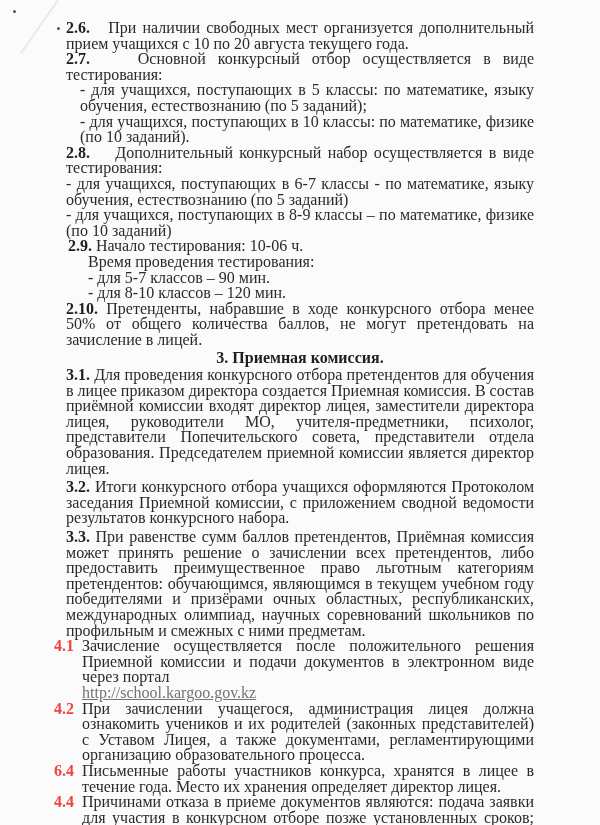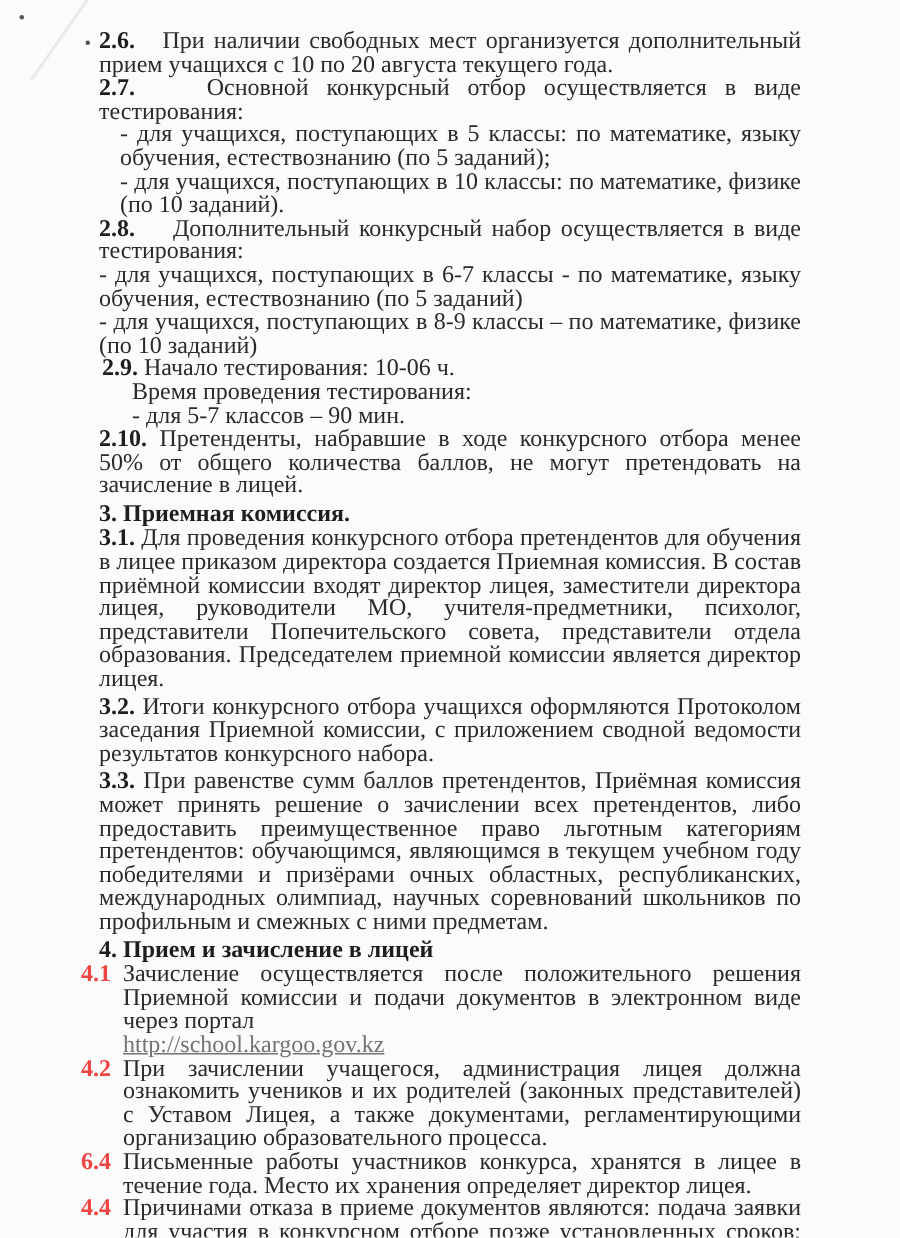--- a/index.html
+++ b/index.html
@@ -4,21 +4,21 @@
   <style>
     html, body { margin: 0; padding: 0; }
     body {
       width: 600px; height: 825px; background: #fbfbfb; position: relative; overflow: hidden;
       font-family: "Liberation Serif", serif; color: #2a2a2a;
     }
     .page { position: absolute; left: 66px; top: 20px; width: 468px; font-size: 16px; line-height: 15.6px; }
     .p { text-align: justify; margin: 0; }
     .p b, .num { font-weight: bold; color: #1e1e1e; }
     .ind1 { padding-left: 14px; }
-    .h { text-align: left; font-weight: bold; margin: 3px 0 1px 0; color: #1e1e1e; }
+    .h { text-align: center; font-weight: bold; margin: 3px 0 1px 0; color: #1e1e1e; }
     .gap { height: 3px; }
     .hang { display: flex; }
     .hang .n { width: 28px; flex: none; margin-left: -12px; font-weight: bold; color:#ef4444; }
     .hang .t { flex: 1; text-align: justify; }
     a { color: #737373; }
     .corner { position: absolute; left: 40px; top: -10px; width: 3px; height: 70px; background: linear-gradient(90deg,#e0e0e0,#fff); transform: rotate(35deg); }
     .dot { position: absolute; width: 3px; height: 3px; border-radius: 50%; background: #555; }
   </style>
 </head>
 <body>
@@ -43,40 +43,40 @@
     <b>2.8.</b>&nbsp;&nbsp;&nbsp;&nbsp;<span>Дополнительный конкурсный набор осуществляется в виде тестирования:</span>
   </p>
   <p class="p">- для учащихся, поступающих в 6-7 классы  - по математике, языку обучения, естествознанию (по 5 заданий)</p>
   <p class="p">- для учащихся, поступающих в 8-9 классы – по математике, физике (по 10 заданий)</p>
 
   <p class="p" style="padding-left:2px">
     <b>2.9.</b> <span>Начало тестирования: 10-06 ч.</span>
   </p>
   <p class="p" style="padding-left:22px">Время проведения тестирования:</p>
   <p class="p" style="padding-left:22px">- для 5-7 классов – 90 мин.</p>
+  <p class="p" style="padding-left:22px">- для 8-10 классов – 120 мин.</p>
 
   <p class="p">
     <b>2.10.</b> <span>Претенденты,  набравшие в ходе конкурсного отбора менее 50% от общего количества баллов, не могут претендовать на зачисление в лицей.</span>
   </p>
 
   <div class="h">3. Приемная комиссия.</div>
 
   <p class="p">
     <b>3.1.</b> <span>Для проведения конкурсного отбора претендентов для обучения в лицее приказом директора создается Приемная комиссия. В состав приёмной комиссии входят директор лицея, заместители директора лицея, руководители МО, учителя-предметники, психолог, представители Попечительского совета, представители отдела образования. Председателем приемной комиссии является директор лицея.</span>
   </p>
   <div class="gap"></div>
   <p class="p">
     <b>3.2.</b> <span>Итоги конкурсного отбора учащихся оформляются Протоколом заседания Приемной комиссии, с приложением сводной ведомости результатов конкурсного набора.</span>
   </p>
   <div class="gap"></div>
   <p class="p">
     <b>3.3.</b> <span>При равенстве сумм баллов претендентов, Приёмная комиссия может принять решение о зачислении всех претендентов, либо предоставить преимущественное право льготным категориям претендентов: обучающимся, являющимся в текущем учебном году победителями и призёрами очных областных, республиканских, международных олимпиад, научных соревнований школьников по профильным и смежных с ними предметам.</span>
   </p>
 
-  <div class="h">4. Прием  и зачисление в лицей</div>
 
   <div class="hang">
     <span class="n">4.1</span>
     <span class="t"><span>Зачисление осуществляется после положительного решения Приемной комиссии и подачи документов в электронном виде  через портал</span><br>
       <a href="#">http://school.kargoo.gov.kz</a></span>
   </div>
   <div class="hang">
     <span class="n">4.2</span>
     <span class="t">При зачислении учащегося, администрация лицея должна ознакомить учеников и их родителей (законных представителей) с Уставом Лицея, а также документами, регламентирующими организацию образовательного процесса.</span>
   </div>

